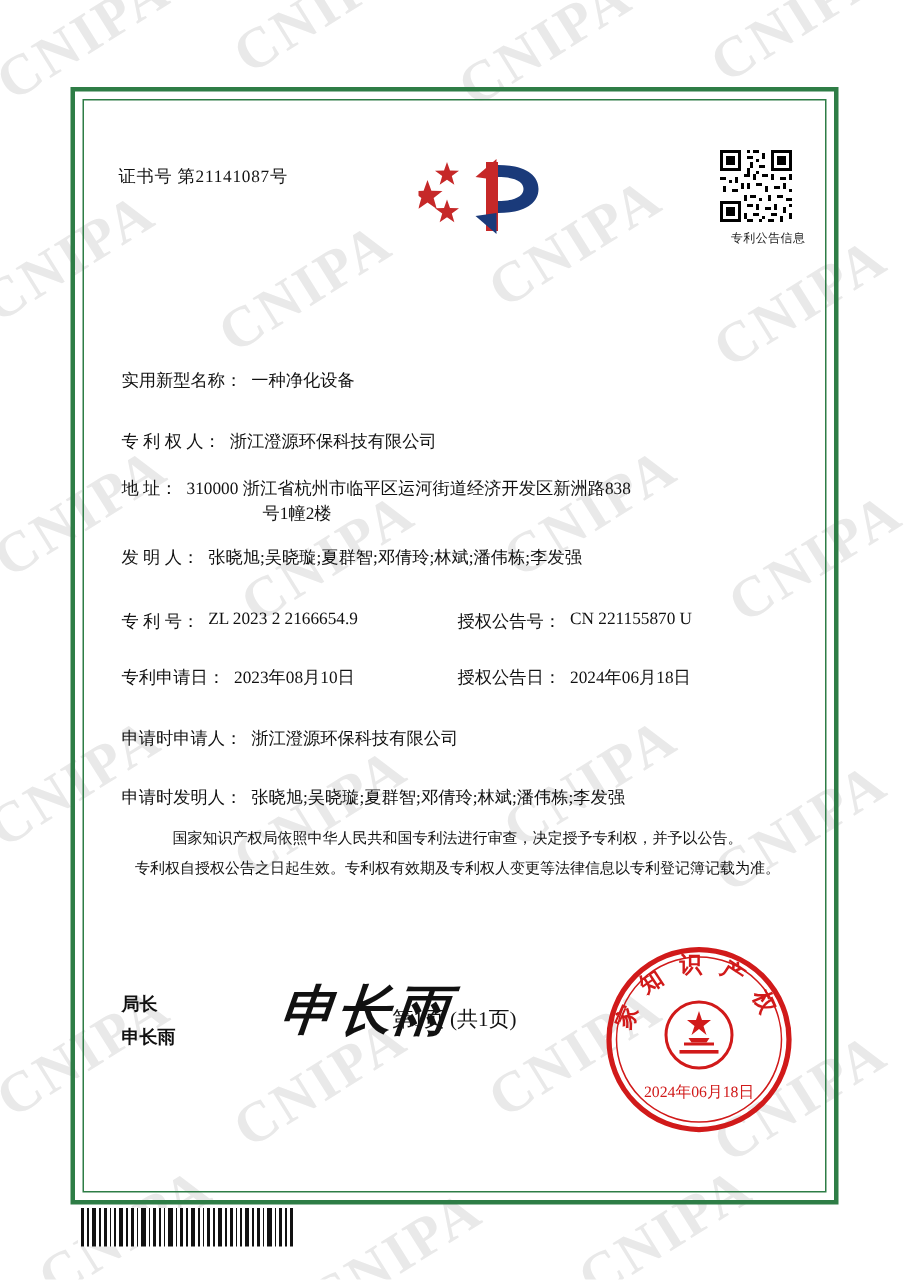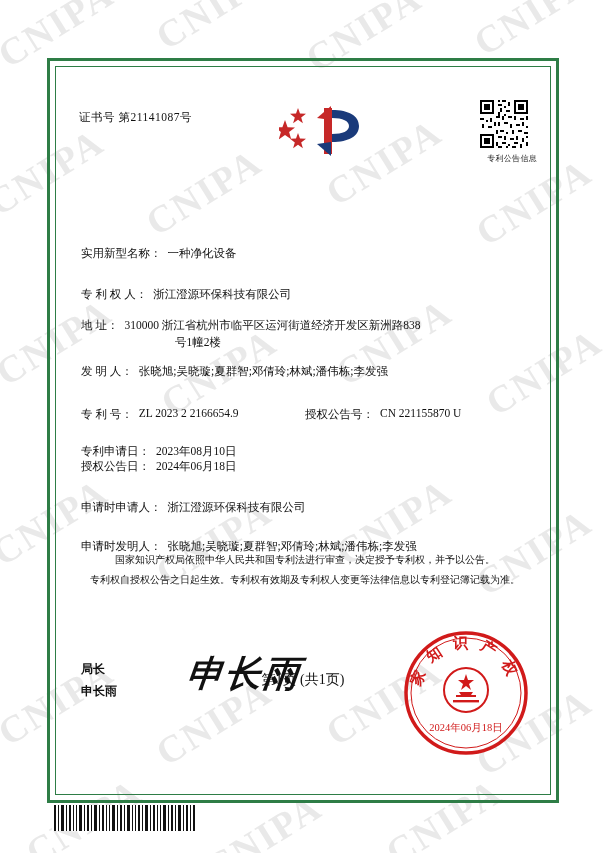--- a/index.html
+++ b/index.html
@@ -280,21 +280,21 @@
       <div class="col">
         <span class="lbl">专 利 号：</span>
         <span class="val">ZL 2023 2 2166654.9</span>
       </div>
       <div class="col">
         <span class="lbl">授权公告号：</span>
         <span class="val">CN 221155870 U</span>
       </div>
     </div>
 
-    <div class="two-col" style="margin-bottom:26px;flex-direction:column;">
+    <div class="two-col" style="margin-bottom:26px;">
       <div class="col">
         <span class="lbl">专利申请日：</span>
         <span class="val">2023年08月10日</span>
       </div>
       <div class="col">
         <span class="lbl">授权公告日：</span>
         <span class="val">2024年06月18日</span>
       </div>
     </div>
 

